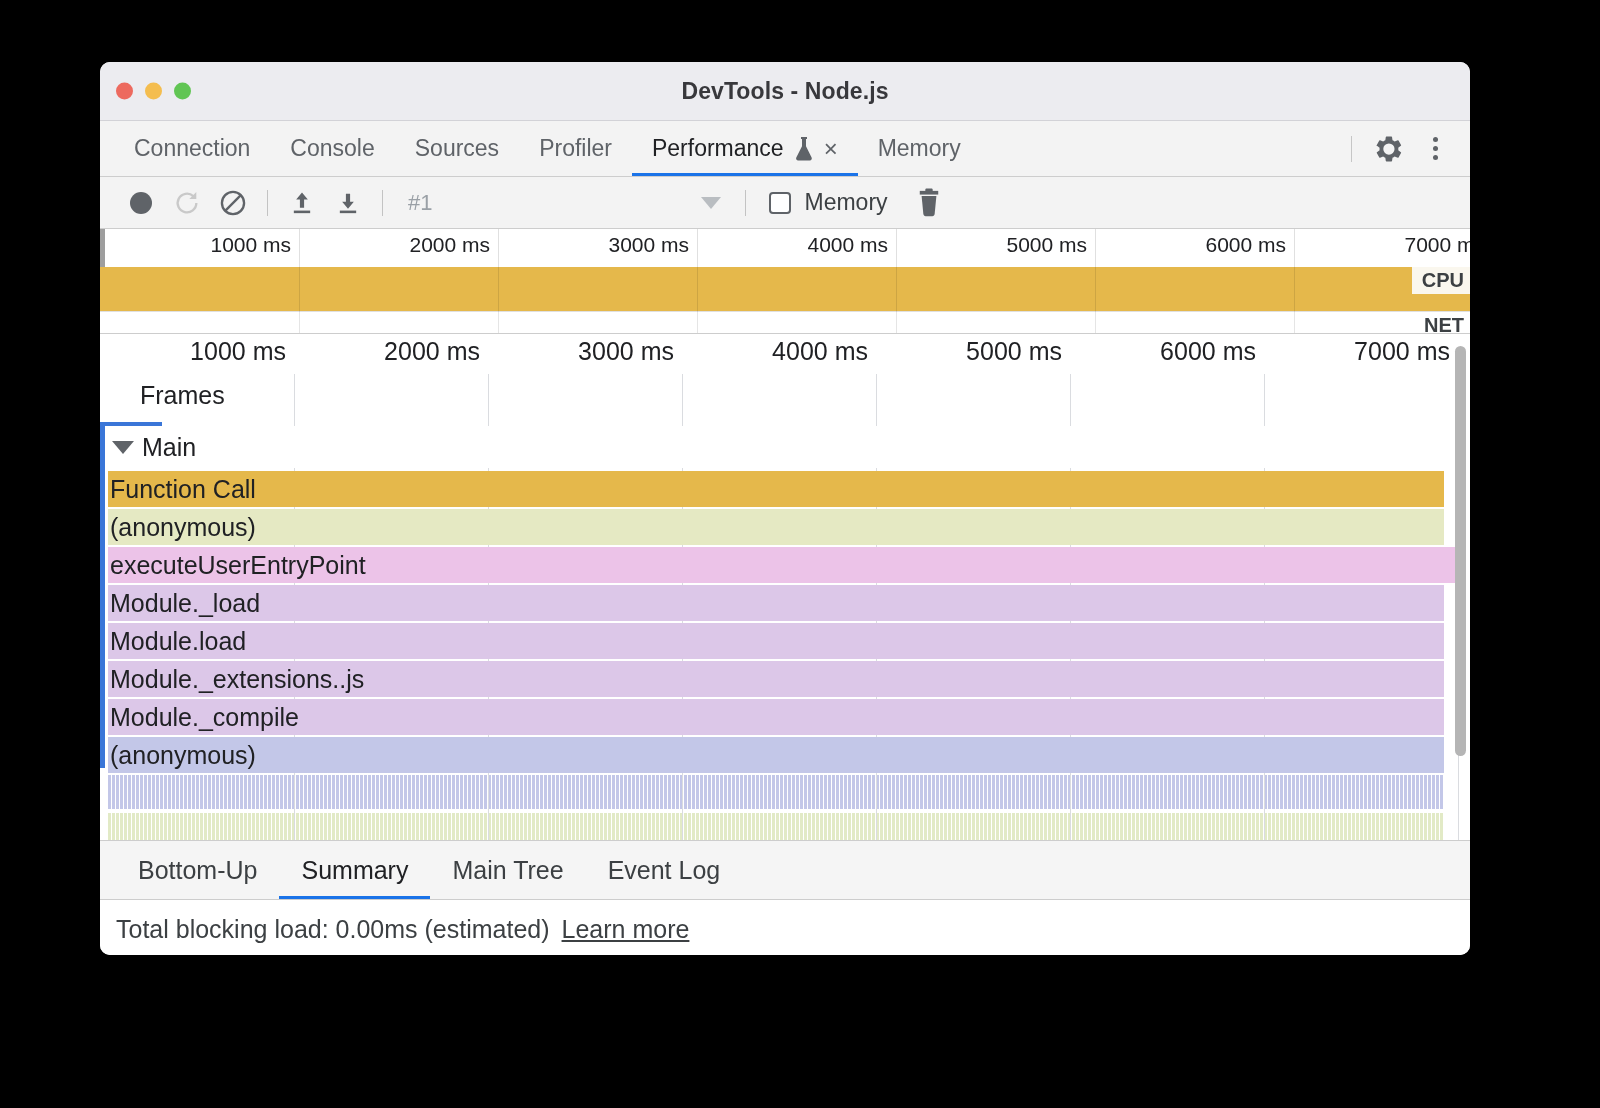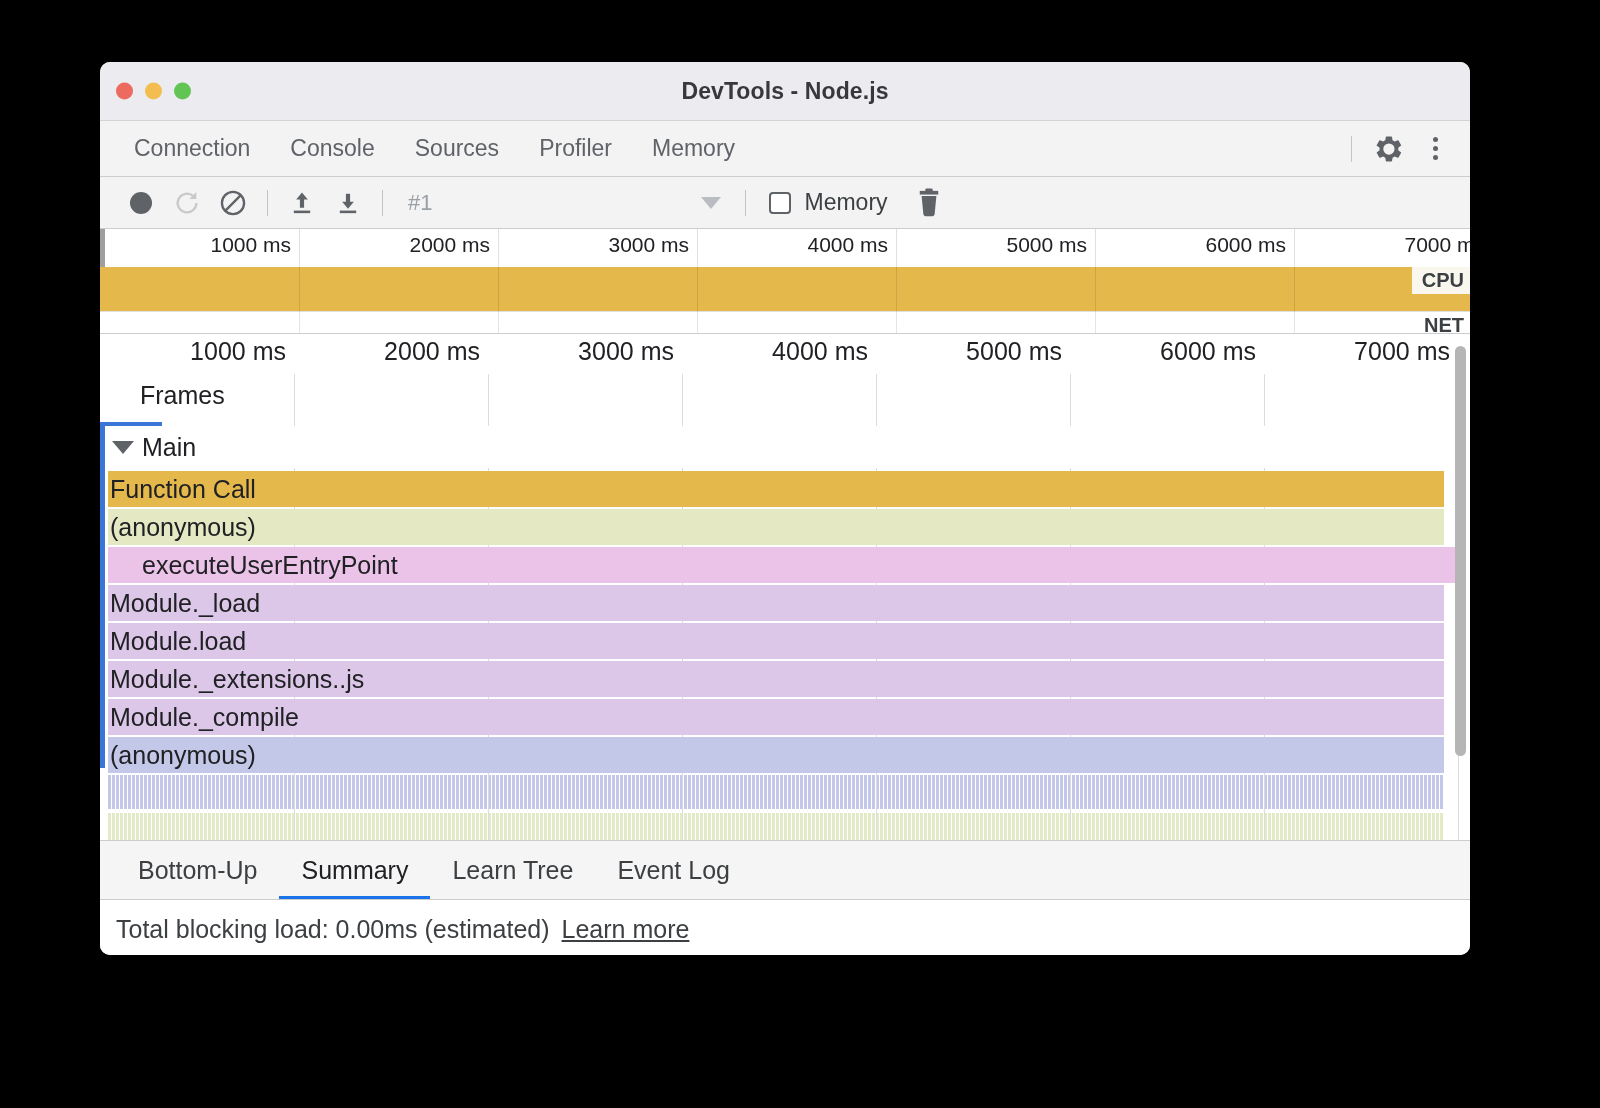--- a/index.html
+++ b/index.html
@@ -440,20 +440,29 @@
       </div>
       <div class="tab">
         <span>Console</span>
       </div>
       <div class="tab">
         <span>Sources</span>
       </div>
       <div class="tab">
         <span>Profiler</span>
       </div>
+      <div class="tab active">
+        <span>Performance</span>
+        <span class="flask">
+          <svg width="20" height="26" viewBox="0 0 20 26">
+            <path d="M7 1h6v2h-1v7.2l5.6 11.3c.7 1.4-.3 3-1.8 3H4.2c-1.6 0-2.6-1.6-1.9-3L8 10.2V3H7V1z" fill="#5f6368"></path>
+          </svg>
+        </span>
+        <span class="tabclose">×</span>
+      </div>
       <div class="tab">
         <span>Memory</span>
       </div>
 
       <div class="tabbar-right">
         <div class="tb-sep"></div>
         <div class="icon-btn">
           <svg width="30" height="30" viewBox="0 0 24 24">
             <path fill="#5f6368" d="M19.4 13c.04-.33.06-.66.06-1s-.02-.67-.07-1l2.11-1.63a.5.5 0 0 0 .12-.64l-2-3.46a.5.5 0 0 0-.6-.22l-2.49 1a7.3 7.3 0 0 0-1.73-1l-.38-2.65A.5.5 0 0 0 13.93 2h-4a.5.5 0 0 0-.49.42l-.38 2.65c-.62.25-1.2.59-1.73 1l-2.49-1a.5.5 0 0 0-.6.22l-2 3.46c-.13.22-.7.49.12.64L4.47 11a8 8 0 0 0 0 2l-2.11 1.63a.5.5 0 0 0-.12.64l2 3.46c.12.22.37.3.6.22l2.49-1c.52.41 1.1.75 1.73 1l.38 2.65c.4.24.25.42.49.42h4c.25 0 .46-.18.49-.42l.38-2.65c.62-.25 1.2-.59 1.73-1l2.49 1c.23.09.48 0 .6-.22l2-3.46a.5.5 0 0 0-.12-.64L19.4 13zm-7.47 3.5a4.5 4.5 0 1 1 0-9 4.5 4.5 0 0 1 0 9z"></path>
           </svg>
@@ -589,21 +598,21 @@
         </div>
 
         <div class="track-row" style="top:97px; height:36px;">
           <div class="bar" style="width:1336px; background:#e5b84b;"></div>
           <span class="bar-label">Function Call</span>
         </div>
         <div class="track-row" style="top:135px; height:36px;">
           <div class="bar" style="width:1336px; background:#e5e9c3;"></div>
           <span class="bar-label">(anonymous)</span>
         </div>
-        <div class="track-row" style="top:173px; height:36px;padding-left:32px;">
+        <div class="track-row" style="top:173px; height:36px;">
           <div class="bar" style="width:1358px; background:#ecc3e8;"></div>
           <span class="bar-label">executeUserEntryPoint</span>
         </div>
         <div class="track-row" style="top:211px; height:36px;">
           <div class="bar" style="width:1336px; background:#dcc7e8;"></div>
           <span class="bar-label">Module._load</span>
         </div>
         <div class="track-row" style="top:249px; height:36px;border-radius:16px;">
           <div class="bar" style="width:1336px; background:#dcc7e8;"></div>
           <span class="bar-label">Module.load</span>
@@ -631,21 +640,21 @@
     </div>
 
     <div class="bottom-tabs">
       <div class="btab">
         <span>Bottom-Up</span>
       </div>
       <div class="btab active">
         <span>Summary</span>
       </div>
       <div class="btab">
-        <span>Learn Tree</span>
+        <span>Main Tree</span>
       </div>
       <div class="btab">
         <span>Event Log</span>
       </div>
     </div>
 
     <div class="statusbar">
       <span>Total blocking load: 0.00ms (estimated)</span>
       <a class="learn-more" href="#">Learn more</a>
     </div>

